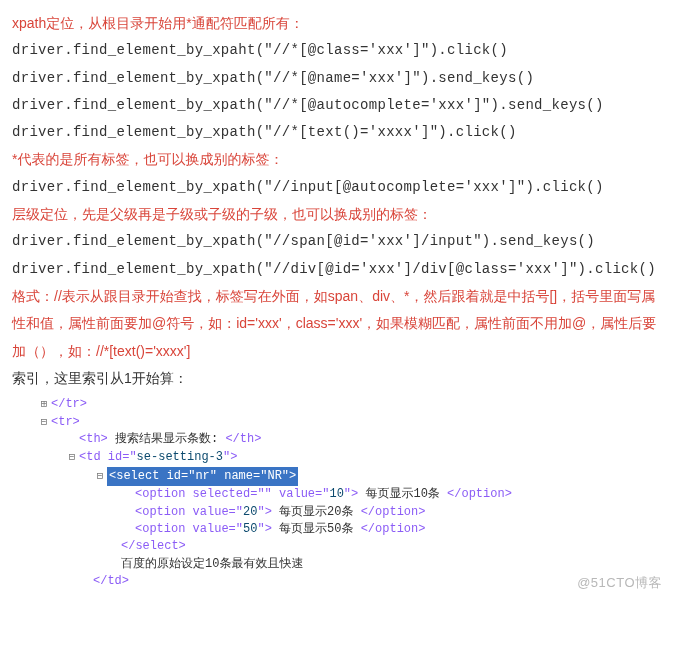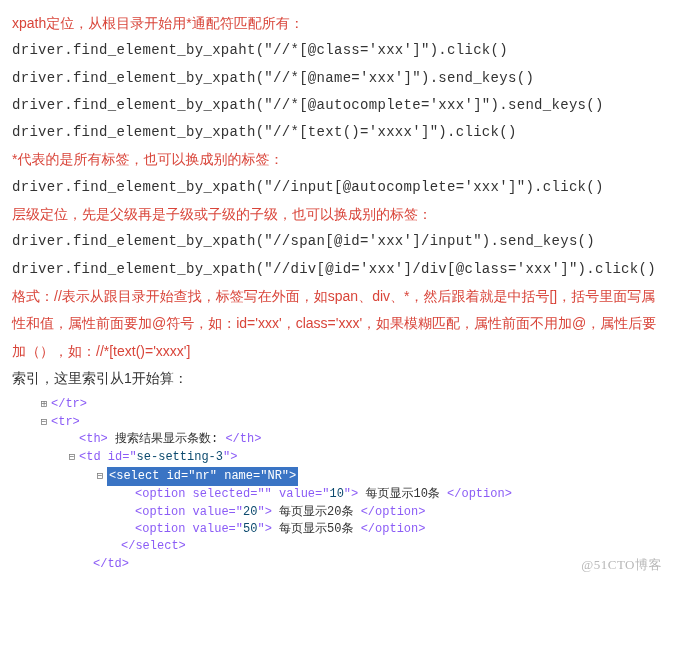--- a/index.html
+++ b/index.html
@@ -48,21 +48,21 @@
     padding: 1px 2px;
     display: inline-block;
   }
   .hl .tag, .hl .attr, .hl .val, .hl .txt { color: #fff; }
   .watermark {
     position: absolute;
     right: 2px;
     bottom: 4px;
     color: #b8b8b8;
     font-size: 13px;
-    font-family: Liberation Serif, serif;
+    font-family: Liberation Sans, sans-serif;
     letter-spacing: 0.5px;
   }
 </style>
 </head>
 <body>
 
 <p class="comment">xpath定位，从根目录开始用*通配符匹配所有：</p>
 <p class="code">driver.find_element_by_xpaht("//*[@class='xxx']").click()</p>
 <p class="code">driver.find_element_by_xpath("//*[@name='xxx']").send_keys()</p>
 <p class="code">driver.find_element_by_xpath("//*[@autocomplete='xxx']").send_keys()</p>
@@ -117,20 +117,24 @@
   <div class="row">
       <span class="gutter"></span>
       <span class="content"><span class="pad" style="width:84px"></span><span class="tag">&lt;option value="</span><span class="val">50</span><span class="tag">"&gt;</span><span class="txt"> 每页显示50条 </span><span class="tag">&lt;/option&gt;</span></span>
     </div>
 
   <div class="row">
       <span class="gutter"></span>
       <span class="content"><span class="pad" style="width:70px"></span><span class="tag">&lt;/select&gt;</span></span>
     </div>
 
+  <div class="row">
+      <span class="gutter"></span>
+      <span class="content"><span class="pad" style="width:70px"></span><span class="txt">百度的原始设定10条最有效且快速</span></span>
+    </div>
 
   <div class="row">
       <span class="gutter"></span>
       <span class="content"><span class="pad" style="width:42px"></span><span class="tag">&lt;/td&gt;</span></span>
     </div>
 
   <div class="watermark">@51CTO博客</div>
 </div>
 
 </body></html>

